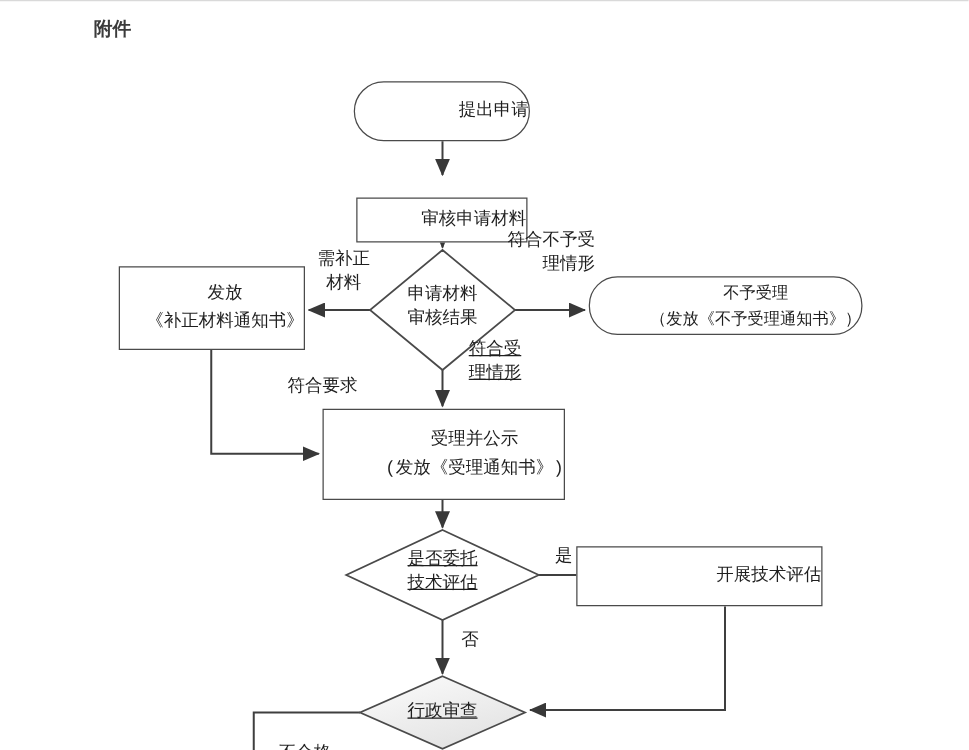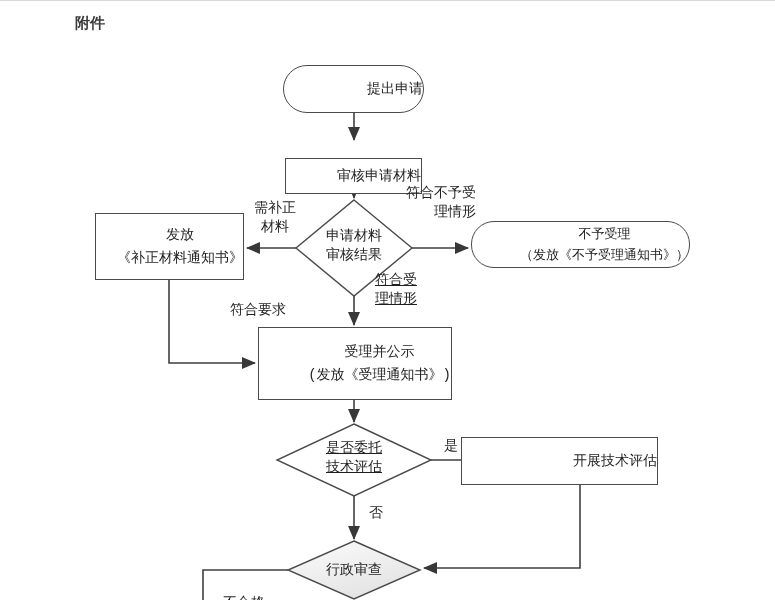--- a/index.html
+++ b/index.html
@@ -47,21 +47,21 @@
   .dlabel, .elabel {
     position: absolute;
     text-align: center;
     white-space: pre-line;
     font-size: 14px;
     line-height: 1.35;
     z-index: 3;
   }
   .dlabel-d1 { left: 299px; top: 227px; width: 110px; }
   .dlabel-d2 { left: 294px; top: 439px; width: 120px; text-decoration: underline; }
-  .dlabel-d3 { left: 299px; top: 561px; width: 110px; }
+  .dlabel-d3 { left: 299px; top: 561px; width: 110px; text-decoration: underline; }
   .elabel-needcorr { left: 243px; top: 199px; width: 64px; }
   .elabel-notacc   { left: 394px; top: 184px; width: 82px; text-align: right; }
   .elabel-acccase  { left: 369px; top: 271px; width: 54px; text-decoration: underline; }
   .elabel-meetsreq { left: 181px; top: 301px; width: 66px; margin-left: 44px; }
   .elabel-yes      { left: 441px; top: 437px; width: 20px; }
   .elabel-no       { left: 366px; top: 504px; width: 20px; }
   .elabel-unqual   { left: 215px; top: 578px; width: 58px; margin-top: 16px; }
 </style>
 </head>
 <body>

